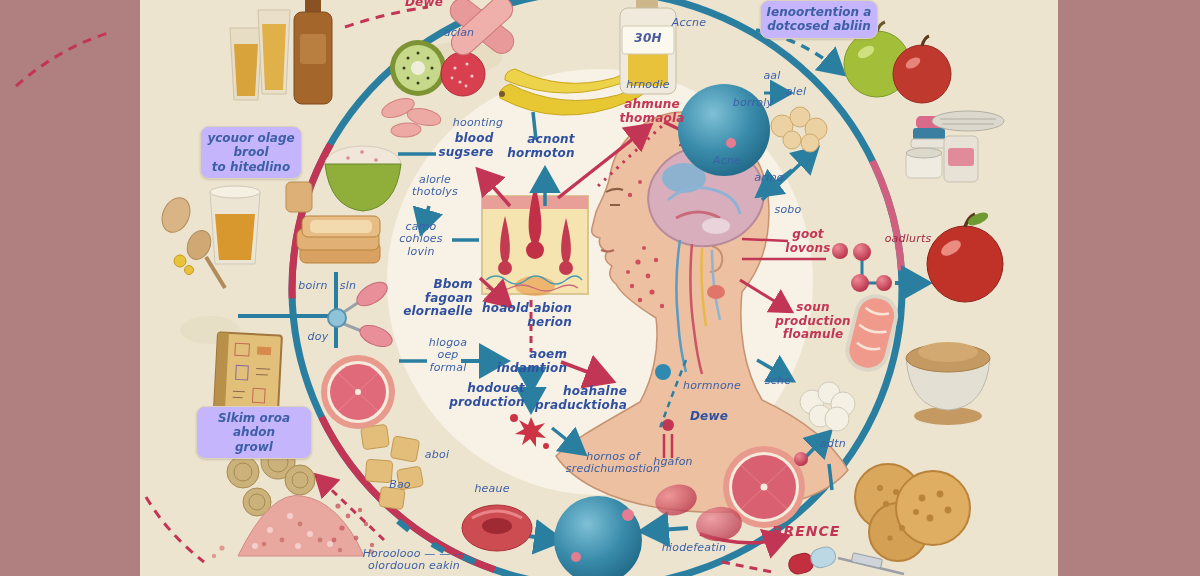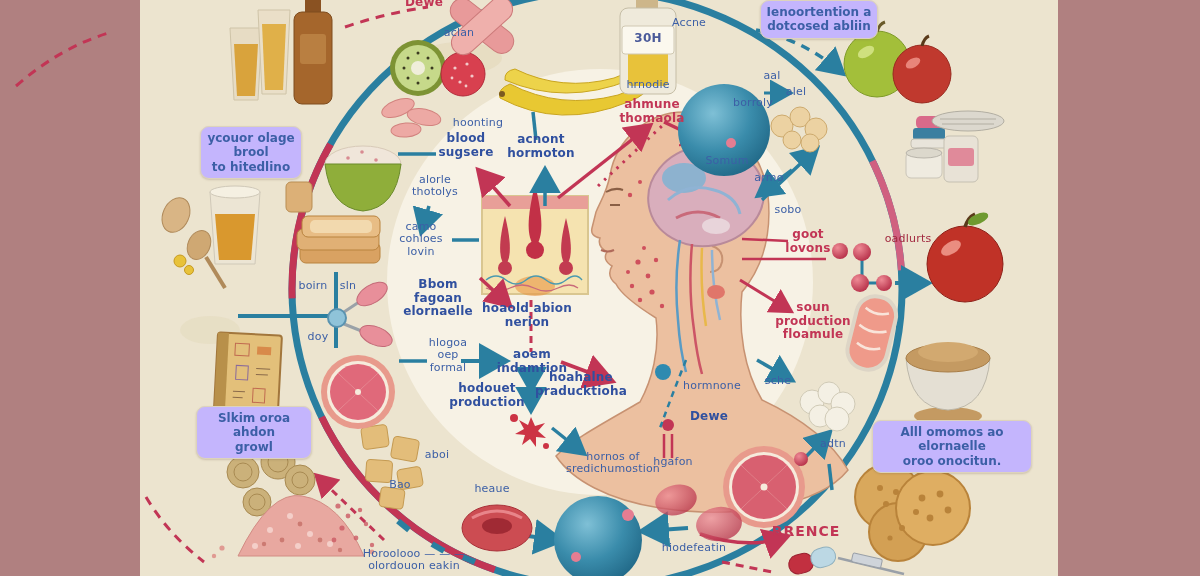--- a/index.html
+++ b/index.html
@@ -1,21 +1,21 @@
 <!DOCTYPE html>
 <html><head>
 <meta charset="utf-8">
 <style>
   html,body{margin:0;padding:0;background:#b08080;}
   #stage{position:relative;width:1200px;height:576px;overflow:hidden;
-         font-family:"DejaVu Sans","Liberation Sans",sans-serif;background:#b08080;}
+         font-family:"DejaVu Sans","Liberation Sans",sans-serif;background:#b08080;font-style:italic;}
   #art{position:absolute;left:0;top:0;}
   .lbl{position:absolute;transform:translateX(-50%);white-space:pre-line;text-align:center;
        line-height:1.13;color:#3c5fa6;font-size:11px;letter-spacing:.2px;pointer-events:none;}
-  .b{font-weight:700;font-size:12px;color:#30509f;}
+  .b{font-weight:700;font-size:12px;color:#30509f;text-align:right;}
   .redb{font-weight:700;color:#c23555;font-size:12px;}
   .darkred{color:#a22a40;margin-left:40px;}
   .big{font-size:14px;letter-spacing:1px;}
   .callout{position:absolute;background:#c4b5fd;border:1px solid #ddd3bc;border-radius:9px;
        box-shadow:0 1px 2px rgba(120,100,70,.25);padding:4px 4px;white-space:pre-line;
        text-align:center;color:#3c5fa6;font-size:12px;font-weight:600;line-height:1.2;}
 </style>
 </head>
 <body>
 
@@ -464,21 +464,21 @@
 
 <div class="lbl redb" style="left:424px;top:-4px">Dewe</div>
 <div class="lbl" style="left:459px;top:27px">aclan</div>
 <div class="lbl" style="left:689px;top:17px">Accne</div>
 <div class="lbl" style="left:648px;top:79px">hrnodie</div>
 <div class="lbl redb" style="left:652px;top:98px">ahmune
 thomaola</div>
 <div class="lbl" style="left:772px;top:70px">aal</div>
 <div class="lbl" style="left:796px;top:86px">alel</div>
 <div class="lbl" style="left:753px;top:97px">borroly</div>
-<div class="lbl" style="left:727px;top:155px">Somum</div>
+<div class="lbl" style="left:727px;top:155px">Acne</div>
 <div class="lbl" style="left:769px;top:172px">armo</div>
 <div class="lbl" style="left:788px;top:204px">sobo</div>
 <div class="lbl redb" style="left:808px;top:228px">goot
 lovons</div>
 <div class="lbl darkred" style="left:868px;top:233px">oadlurts</div>
 <div class="lbl redb" style="left:813px;top:301px">soun
 production
 floamule</div>
 <div class="lbl" style="left:778px;top:375px">sche</div>
 <div class="lbl" style="left:833px;top:438px">adtn</div>
@@ -500,21 +500,21 @@
 elornaelle</div>
 <div class="lbl b" style="left:527px;top:302px">hoaold abion
 nerion</div>
 <div class="lbl" style="left:448px;top:337px">hlogoa
 oep
 formal</div>
 <div class="lbl b" style="left:532px;top:348px">aoem
 indamtion</div>
 <div class="lbl b" style="left:487px;top:382px">hodouet
 production</div>
-<div class="lbl b" style="left:581px;top:371px">hoahalne
+<div class="lbl b" style="left:581px;top:385px">hoahalne
 praducktioha</div>
 <div class="lbl" style="left:613px;top:451px">hornos of
 sredichumostion</div>
 <div class="lbl" style="left:673px;top:456px">hgafon</div>
 <div class="lbl" style="left:712px;top:380px">hormnone</div>
 <div class="lbl b" style="left:709px;top:410px">Dewe</div>
 <div class="lbl" style="left:694px;top:542px">hiodefeatin</div>
 <div class="lbl redb big" style="left:806px;top:524px">BRENCE</div>
 <div class="lbl" style="left:414px;top:548px">Horoolooo — — —
 olordouon eakin</div>
@@ -523,15 +523,13 @@
 <div class="lbl" style="left:492px;top:483px">heaue</div>
 <div class="lbl" style="left:648px;top:32px;font-weight:700;color:#4a5a9a;font-size:12px">30H</div>
 
 <div class="callout" style="left:760px;top:0px;width:108px">Ienoortention a
 dotcosed abliin</div>
 <div class="callout" style="left:200px;top:126px;width:92px">ycouor olage
 brool
 to hitedlino</div>
 <div class="callout" style="left:196px;top:406px;width:106px">Slkim oroa ahdon
 growl</div>
-<div class="callout" style="left:872px;top:420px;width:150px">Alll omomos ao elornaelle
-oroo onocitun.</div>
 </div>
 
 </body></html>

